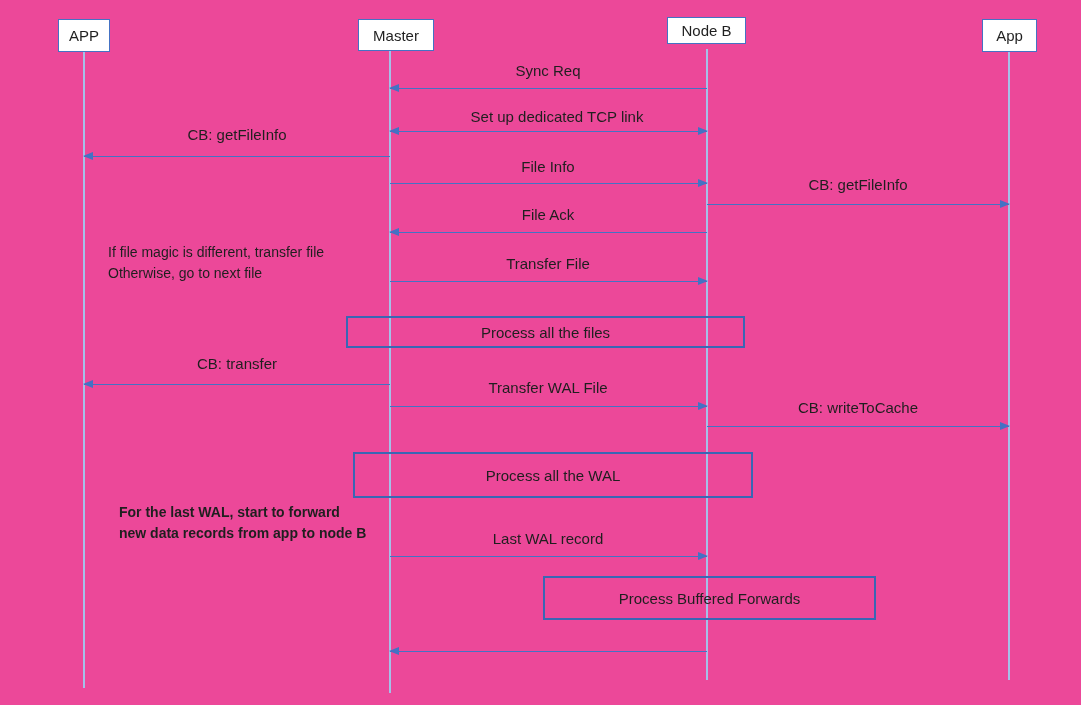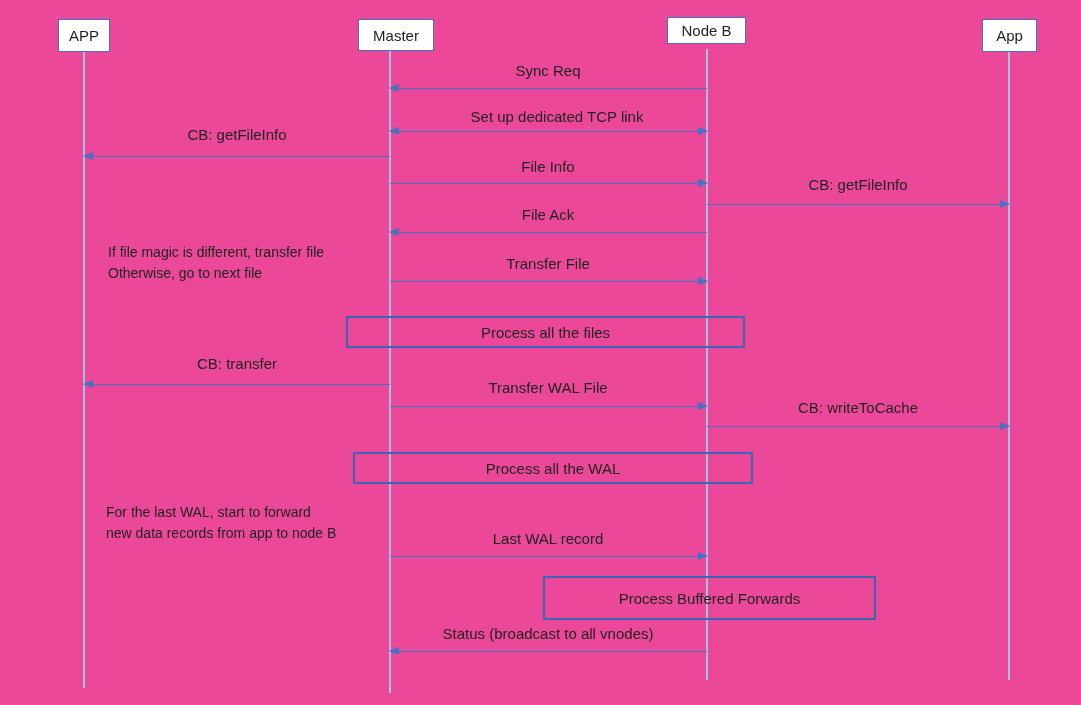--- a/index.html
+++ b/index.html
@@ -104,35 +104,34 @@
   <div class="msg-label" style="left:548px; top:379px;">Transfer WAL File</div>
   <div class="arrow" style="left:390px; top:406px; width:317px;">
     <span class="head right"></span>
   </div>
 
   <div class="msg-label" style="left:858px; top:399px;">CB: writeToCache</div>
   <div class="arrow" style="left:707px; top:426px; width:302px;">
     <span class="head right"></span>
   </div>
 
-  <div class="pbox" style="left:353px; top:452px; width:400px; height:32px;">
+  <div class="pbox" style="left:353px; top:452px; width:400px; height:46px;">
     <span>Process all the WAL</span>
   </div>
 
-  <div class="note" style="left:106px; top:502px; width:300px;">For the last WAL, start to forward
+  <div class="note" style="left:119px; top:502px; width:300px;font-weight:bold;">For the last WAL, start to forward
 new data records from app to node B</div>
 
 
   <div class="msg-label" style="left:548px; top:530px;">Last WAL record</div>
   <div class="arrow" style="left:390px; top:556px; width:317px;">
     <span class="head right"></span>
   </div>
 
   <div class="pbox" style="left:543px; top:576px; width:333px; height:44px;">
     <span>Process Buffered Forwards</span>
   </div>
 
-  <div class="msg-label" style="left:548px; top:625px;">Status (broadcast to all vnodes)</div>
   <div class="arrow" style="left:390px; top:651px; width:317px;">
     <span class="head left"></span>
   </div>
 
 </div>
 
 </body></html>

